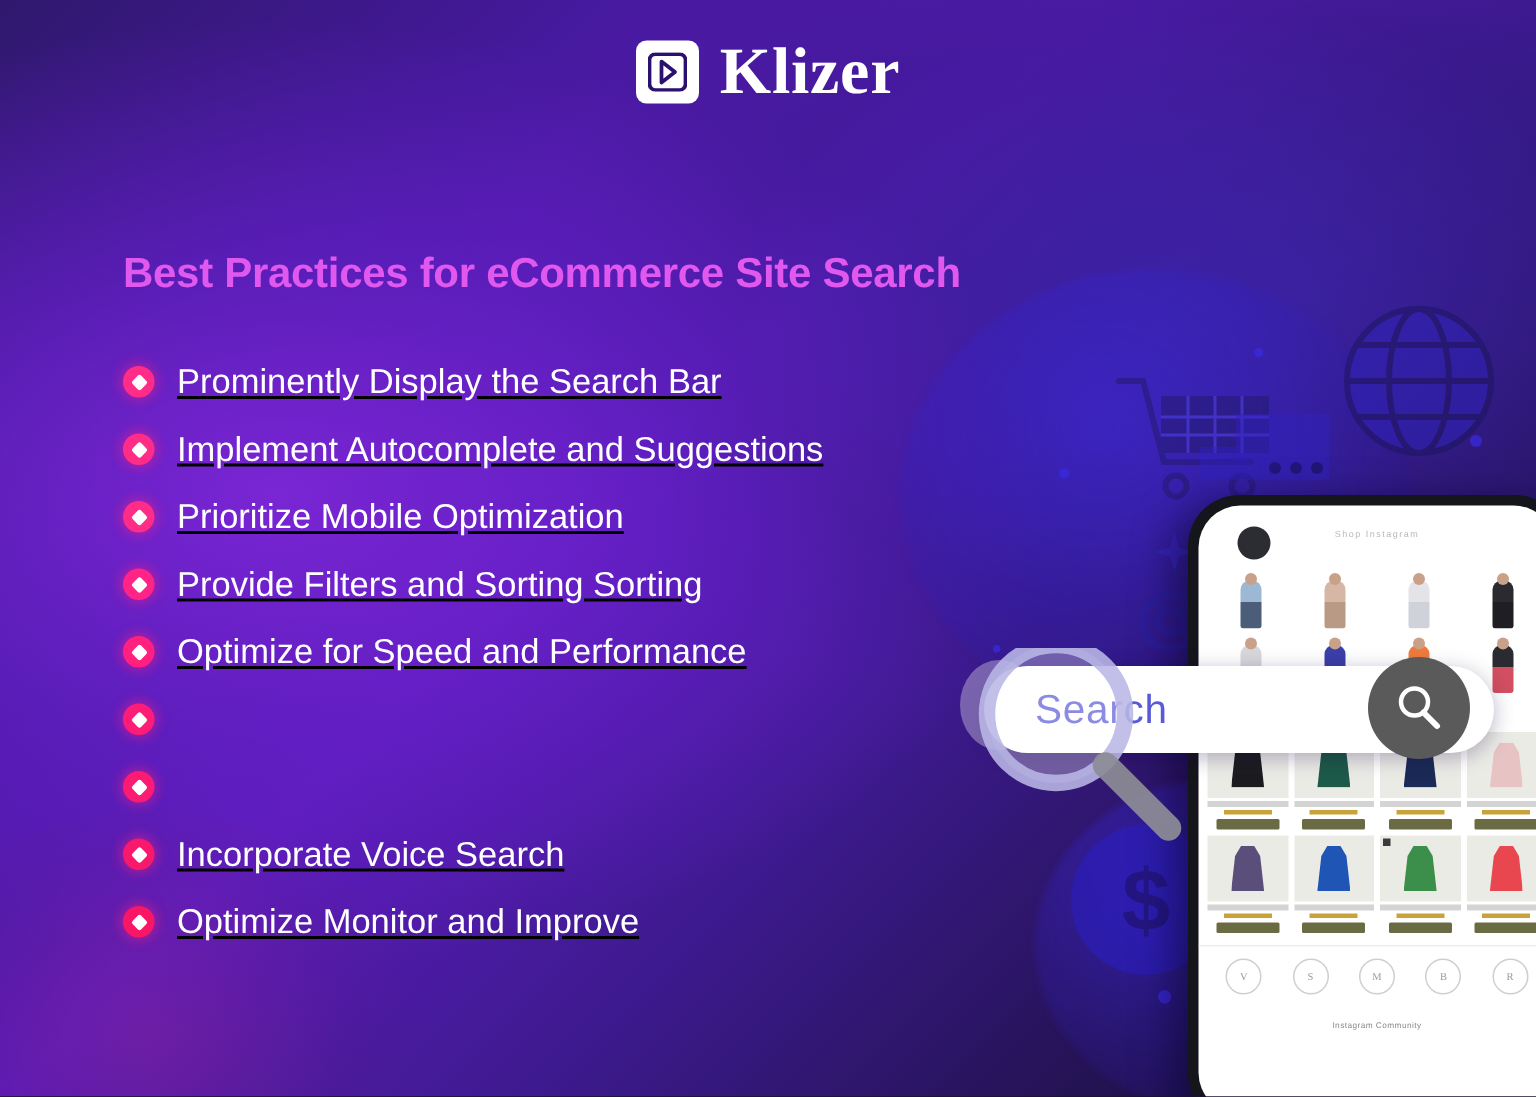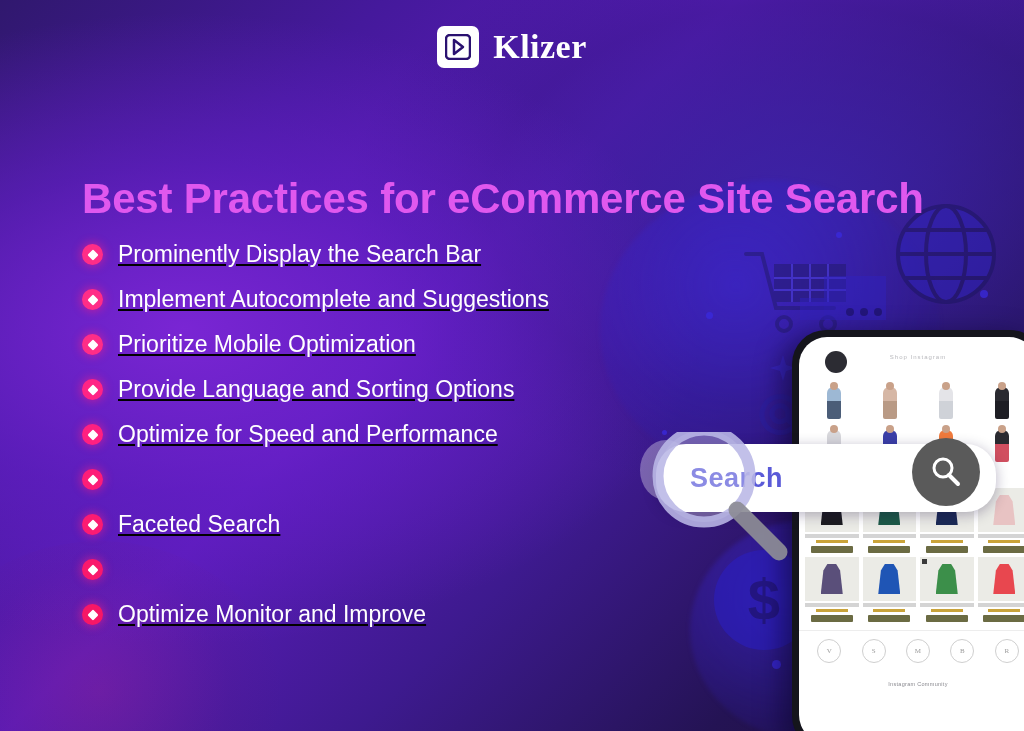--- a/index.html
+++ b/index.html
@@ -77,34 +77,34 @@
     border-radius: 7px;
     background: #ffffff;
     display: flex;
     align-items: center;
     justify-content: center;
     flex: none;
   }
   .brand-name {
     color: #ffffff;
     font-family: "Liberation Serif", serif;
-    font-size: 34px;
+    font-size: 44px;
     font-weight: bold;
     letter-spacing: 0.5px;
     line-height: 1;
   }
 
   
   .title {
     position: absolute;
     left: 82px;
     top: 147px;
     width: 900px;
     color: #e058ee;
-    font-size: 42px;
+    font-size: 28px;
     font-weight: bold;
     letter-spacing: -0.2px;
     line-height: 1.15;
   }
 
   
   .list {
     position: absolute;
     left: 82px;
     top: 232px;
@@ -323,29 +323,28 @@
     left: 636px;
     top: 432px;
     width: 388px;
     height: 86px;
   }
   .search-field {
     position: absolute;
     left: 20px;
     top: 12px;
     width: 340px;
-    height: 68px;
+    height: 58px;
     background: #ffffff;
     border-radius: 30px;
     box-shadow: 0 3px 14px rgba(20, 8, 60, 0.3);
     display: flex;
     align-items: center;
     box-sizing: border-box;
     padding-left: 34px;
-    font-weight: bold;
   }
   .search-placeholder {
     color: #5a5ad8;
     font-size: 27px;
     letter-spacing: 0.5px;
   }
   .search-button {
     position: absolute;
     left: 276px;
     top: 6px;
@@ -473,43 +472,43 @@
     <li class="list-item">
       <span class="bullet" style="background: rgb(255, 45, 135);">
           <span class="diamond"></span>
         </span>
       <span class="item-label">Prioritize Mobile Optimization</span>
     </li>
     <li class="list-item">
       <span class="bullet" style="background: rgb(255, 36, 133);">
           <span class="diamond"></span>
         </span>
-      <span class="item-label">Provide Language and Sorting Options</span>
+      <span class="item-label">Provide Filters and Sorting Sorting</span>
     </li>
     <li class="list-item">
       <span class="bullet" style="background: rgb(255, 32, 128);">
           <span class="diamond"></span>
         </span>
       <span class="item-label">Optimize for Speed and Performance</span>
     </li>
     <li class="list-item">
       <span class="bullet" style="background: rgb(253, 29, 120);">
           <span class="diamond"></span>
         </span>
     </li>
     <li class="list-item">
       <span class="bullet" style="background: rgb(251, 27, 114);">
           <span class="diamond"></span>
         </span>
-      <span class="item-label">Faceted Search</span>
     </li>
     <li class="list-item">
       <span class="bullet" style="background: rgb(249, 25, 108);">
           <span class="diamond"></span>
         </span>
+      <span class="item-label">Incorporate Voice Search</span>
     </li>
     <li class="list-item">
       <span class="bullet" style="background: rgb(247, 23, 102);">
           <span class="diamond"></span>
         </span>
       <span class="item-label">Optimize Monitor and Improve</span>
     </li>
   </ul>
 
   <div class="phone">

